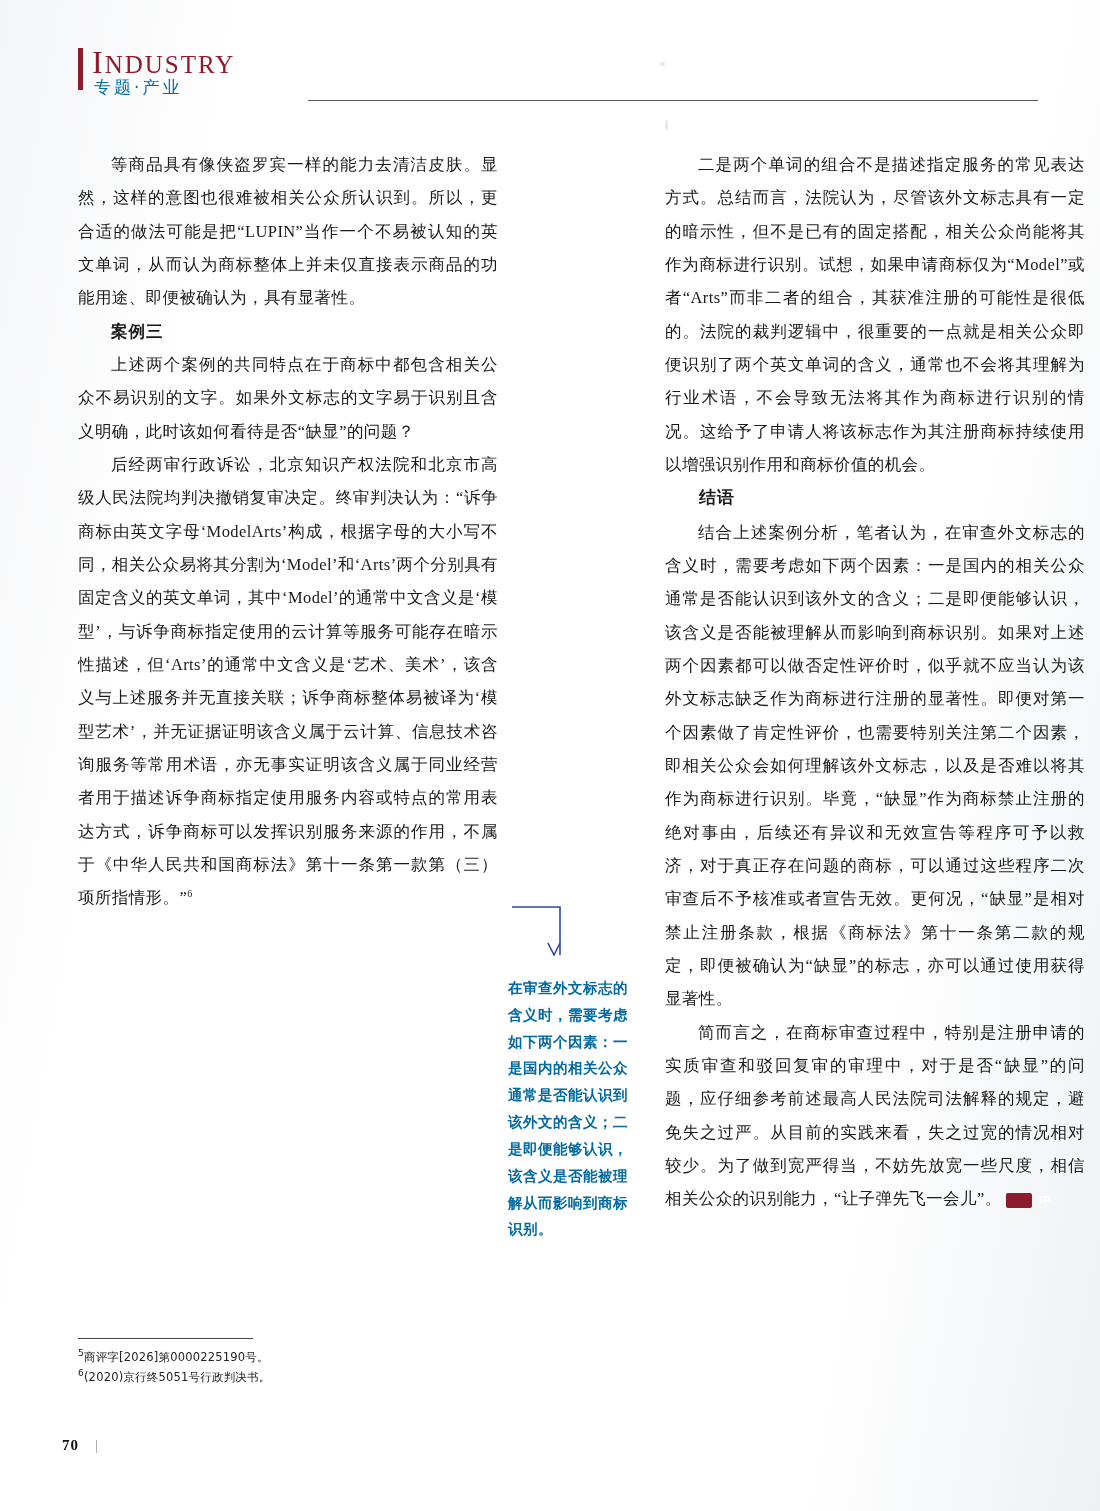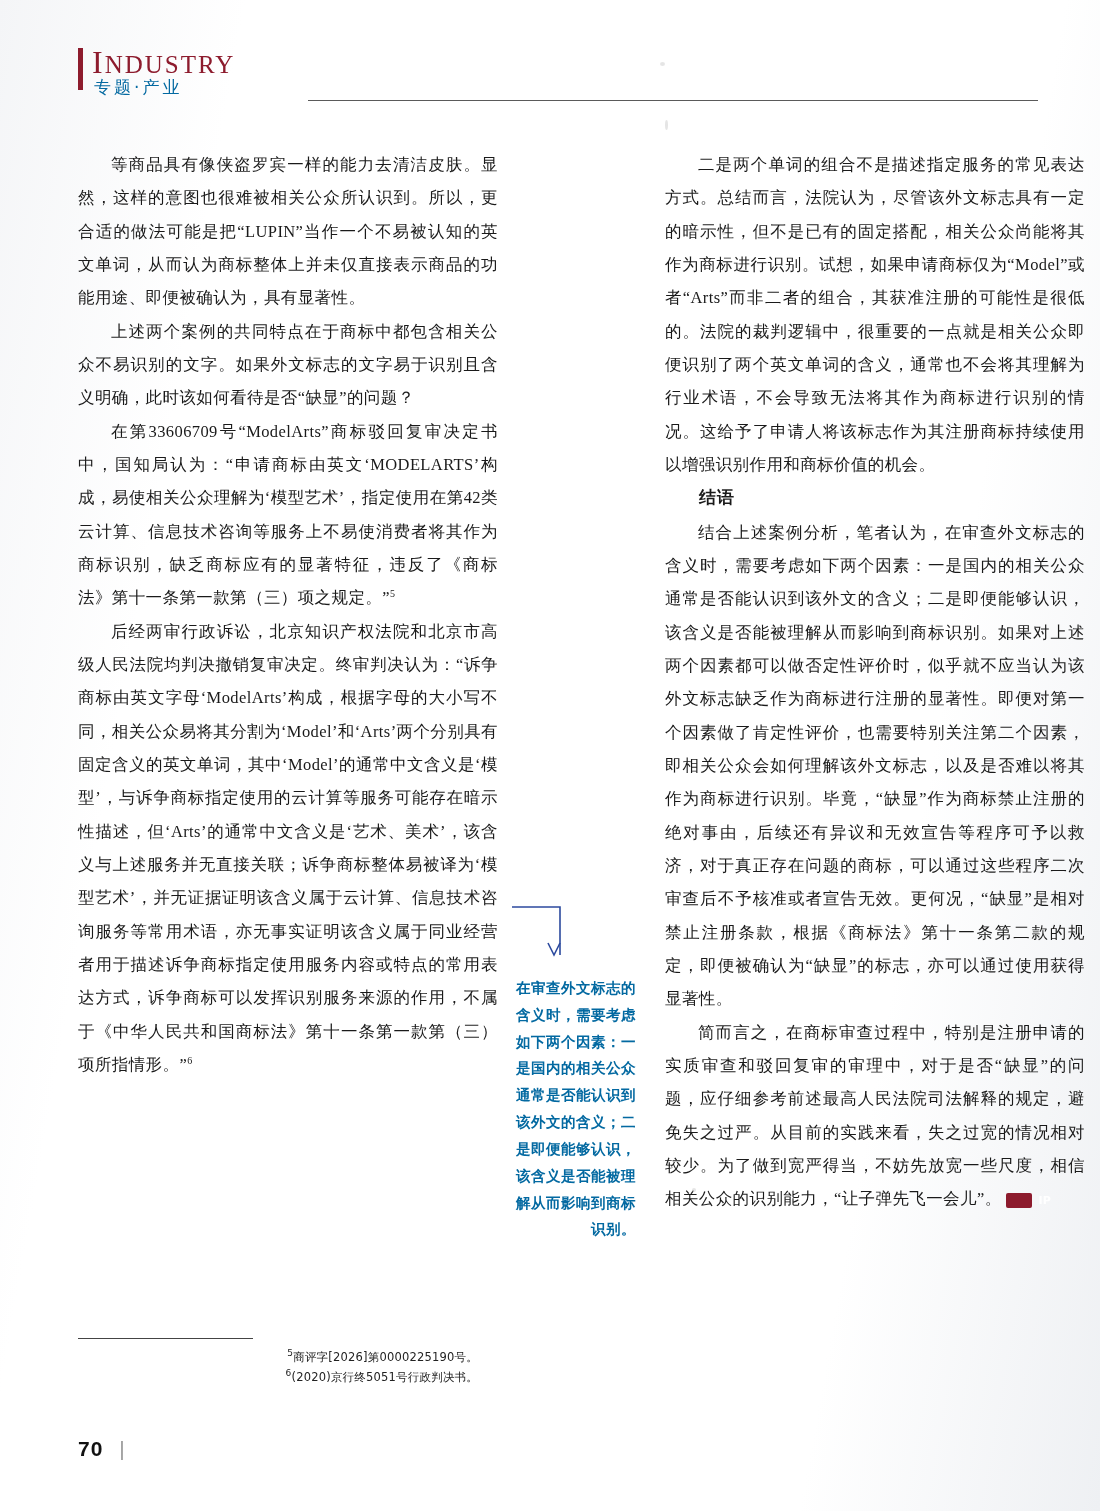--- a/index.html
+++ b/index.html
@@ -18,21 +18,21 @@
   }
   
   .page::before {
     content: "";
     position: absolute;
     inset: 0;
     background: linear-gradient(100deg, #f4f5f7 0%, #ffffff 18%, #ffffff 78%, #eef0f3 100%);
     pointer-events: none;
     z-index: 0;
   }
-  .page > * { position: relative; z-index: 1; text-align: right; }
+  .page > * { position: relative; z-index: 1; }
 
   
   .header {
     position: absolute;
     top: 44px;
     left: 78px;
     width: 960px;
     height: 62px;
   }
   .hdr-bar {
@@ -152,25 +152,25 @@
     height: 1px;
     background: #444;
     margin-bottom: 8px;
   }
   .footnotes div.fn { letter-spacing: 0.2px; }
   .footnotes sup { font-size: 9px; }
 
   
   .pagenum {
     position: absolute;
-    left: 78px;
+    left: 62px;
     top: 1437px;
-    font-family: Liberation Sans, sans-serif;
-    font-weight: bold;
-    font-size: 21px;
+    font-family: Liberation Serif, serif;
+    font-weight: bold;
+    font-size: 15px;
     color: #111;
     letter-spacing: 1px;
   }
   .pagenum .bar {
     display: inline-block;
     margin-left: 16px;
     color: #999;
     font-weight: normal;
   }
 
@@ -207,22 +207,22 @@
 
   <div class="header">
     <div class="hdr-bar"></div>
     <div class="hdr-en"><span class="cap">I</span><span>NDUSTRY</span></div>
     <div class="hdr-cn">专题·产业</div>
     <div class="hdr-rule"></div>
   </div>
 
   <div class="col col-left">
     <p>等商品具有像侠盗罗宾一样的能力去清洁皮肤。显然，这样的意图也很难被相关公众所认识到。所以，更合适的做法可能是把“LUPIN”当作一个不易被认知的英文单词，从而认为商标整体上并未仅直接表示商品的功能用途、即便被确认为，具有显著性。</p>
+    <p class="sec-head">案例三</p>
     <p>上述两个案例的共同特点在于商标中都包含相关公众不易识别的文字。如果外文标志的文字易于识别且含义明确，此时该如何看待是否“缺显”的问题？</p>
-    <p><span>在第33606709号“ModelArts”商标驳回复审决定书中，国知局认为：“申请商标由英文‘MODELARTS’构成，易使相关公众理解为‘模型艺术’，指定使用在第42类云计算、信息技术咨询等服务上不易使消费者将其作为商标识别，缺乏商标应有的显著特征，违反了《商标法》第十一条第一款第（三）项之规定。”</span><sup>5</sup></p>
     <p><span>后经两审行政诉讼，北京知识产权法院和北京市高级人民法院均判决撤销复审决定。终审判决认为：“诉争商标由英文字母‘ModelArts’构成，根据字母的大小写不同，相关公众易将其分割为‘Model’和‘Arts’两个分别具有固定含义的英文单词，其中‘Model’的通常中文含义是‘模型’，与诉争商标指定使用的云计算等服务可能存在暗示性描述，但‘Arts’的通常中文含义是‘艺术、美术’，该含义与上述服务并无直接关联；诉争商标整体易被译为‘模型艺术’，并无证据证明该含义属于云计算、信息技术咨询服务等常用术语，亦无事实证明该含义属于同业经营者用于描述诉争商标指定使用服务内容或特点的常用表达方式，诉争商标可以发挥识别服务来源的作用，不属于《中华人民共和国商标法》第十一条第一款第（三）项所指情形。”</span><sup>6</sup></p>
   </div>
 
   <div class="col col-right">
     <p>二是两个单词的组合不是描述指定服务的常见表达方式。总结而言，法院认为，尽管该外文标志具有一定的暗示性，但不是已有的固定搭配，相关公众尚能将其作为商标进行识别。试想，如果申请商标仅为“Model”或者“Arts”而非二者的组合，其获准注册的可能性是很低的。法院的裁判逻辑中，很重要的一点就是相关公众即便识别了两个英文单词的含义，通常也不会将其理解为行业术语，不会导致无法将其作为商标进行识别的情况。这给予了申请人将该标志作为其注册商标持续使用以增强识别作用和商标价值的机会。</p>
     <p class="sec-head-right">结语</p>
     <p>结合上述案例分析，笔者认为，在审查外文标志的含义时，需要考虑如下两个因素：一是国内的相关公众通常是否能认识到该外文的含义；二是即便能够认识，该含义是否能被理解从而影响到商标识别。如果对上述两个因素都可以做否定性评价时，似乎就不应当认为该外文标志缺乏作为商标进行注册的显著性。即便对第一个因素做了肯定性评价，也需要特别关注第二个因素，即相关公众会如何理解该外文标志，以及是否难以将其作为商标进行识别。毕竟，“缺显”作为商标禁止注册的绝对事由，后续还有异议和无效宣告等程序可予以救济，对于真正存在问题的商标，可以通过这些程序二次审查后不予核准或者宣告无效。更何况，“缺显”是相对禁止注册条款，根据《商标法》第十一条第二款的规定，即便被确认为“缺显”的标志，亦可以通过使用获得显著性。</p>
     <p><span>简而言之，在商标审查过程中，特别是注册申请的实质审查和驳回复审的审理中，对于是否“缺显”的问题，应仔细参考前述最高人民法院司法解释的规定，避免失之过严。从目前的实践来看，失之过宽的情况相对较少。为了做到宽严得当，不妨先放宽一些尺度，相信相关公众的识别能力，“让子弹先飞一会儿”。</span><span class="endmark">IP</span></p>
   </div>
 

